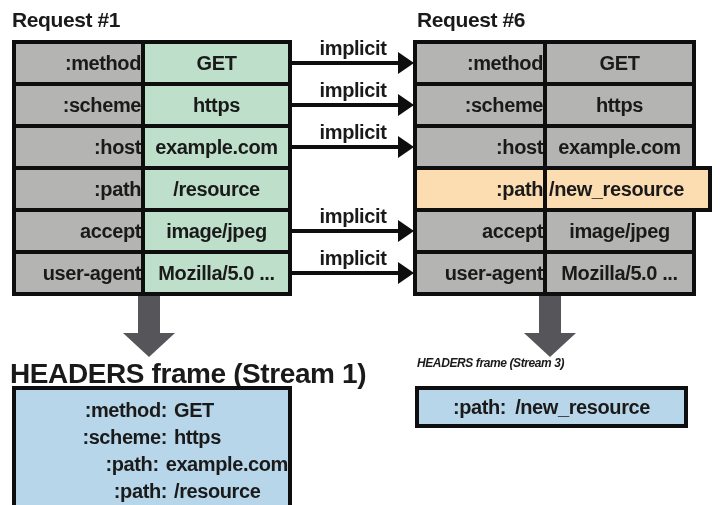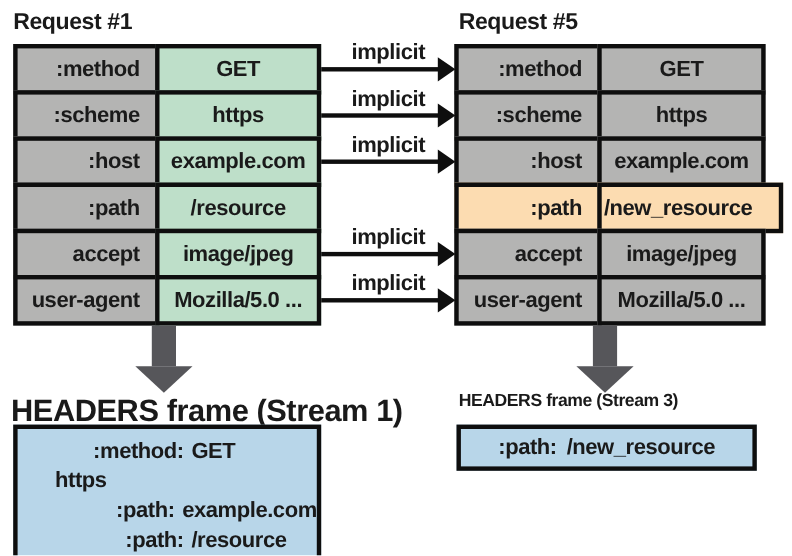--- a/index.html
+++ b/index.html
@@ -16,21 +16,21 @@
   
   .tbl { position:absolute; }
   .row { display:flex; margin-top:-4px; }
   .row:first-child { margin-top:0; }
   .cell {
     box-sizing:border-box; height:46px;
     border:4px solid var(--border_black);
     display:flex; align-items:center;
     font-size:20px; font-weight:bold; white-space:nowrap;
   }
-  .cell.name { justify-content:flex-end; padding-right:14px; background:var(--cell_gray); }
+  .cell.name { justify-content:flex-end; padding-right:0; background:var(--cell_gray); }
   .cell.value { justify-content:center; margin-left:-4px; background:var(--cell_gray); }
   .t1 { left:12px; top:40px; }
   .t1 .cell.name  { width:133px; }
   .t1 .cell.value { width:151px; background:var(--cell_green); }
   .t2 { left:413px; top:40px; }
   .t2 .cell.name  { width:134px; }
   .t2 .cell.value { width:153px; }
   .t2 .row.hl .cell.name  { background:var(--cell_orange); }
   .t2 .row.hl .cell.value { background:var(--cell_orange); width:169px; justify-content:flex-start; padding-left:2px; }
   
@@ -58,29 +58,29 @@
     font-size:20px; font-weight:bold;
   }
   .fb1 { left:12px; top:386px; width:280px; height:136px; padding-top:7px; }
   .fb1 .fline { display:flex; height:27px; align-items:center;margin-left:27px; }
   .fb1 .fkey { width:124px; text-align:right; display:inline-block; }
   .fb1 .fval { margin-left:7px; }
   .fb3 { left:415px; top:386px; width:273px; height:42px;
          display:flex; align-items:center; justify-content:center; }
   .fb3 .fval { margin-left:9px; }
   .ft1 { left:10px;  top:358px; font-size:28px; }
-  .ft3 { left:417px; top:356px; font-size:16px; }
+  .ft3 { left:417px; top:356px; font-size:12px;font-style:italic; }
 </style>
 </head>
 <body>
 
 <div class="canvas">
 
   <div class="title" style="left:12px; top:8px;text-align:right;">Request #1</div>
-  <div class="title" style="left:417px; top:8px;">Request #5</div>
+  <div class="title" style="left:417px; top:8px;">Request #6</div>
 
   <div class="tbl t1">
     <div class="row">
       <div class="cell name">:method</div>
       <div class="cell value">GET</div>
     </div>
     <div class="row">
       <div class="cell name">:scheme</div>
       <div class="cell value">https</div>
     </div>
@@ -154,20 +154,21 @@
   <div class="dshaft" style="left:539px;"></div>
   <div class="dhead" style="left:524px;"></div>
 
   <div class="title ft1">HEADERS frame (Stream 1)</div>
   <div class="frame-box fb1">
     <div class="fline">
       <span class="fkey">:method:</span>
       <span class="fval">GET</span>
     </div>
     <div class="fline">
+      <span class="fkey">:scheme:</span>
       <span class="fval">https</span>
     </div>
     <div class="fline">
       <span class="fkey">:path:</span>
       <span class="fval">example.com</span>
     </div>
     <div class="fline">
       <span class="fkey">:path:</span>
       <span class="fval">/resource</span>
     </div>

